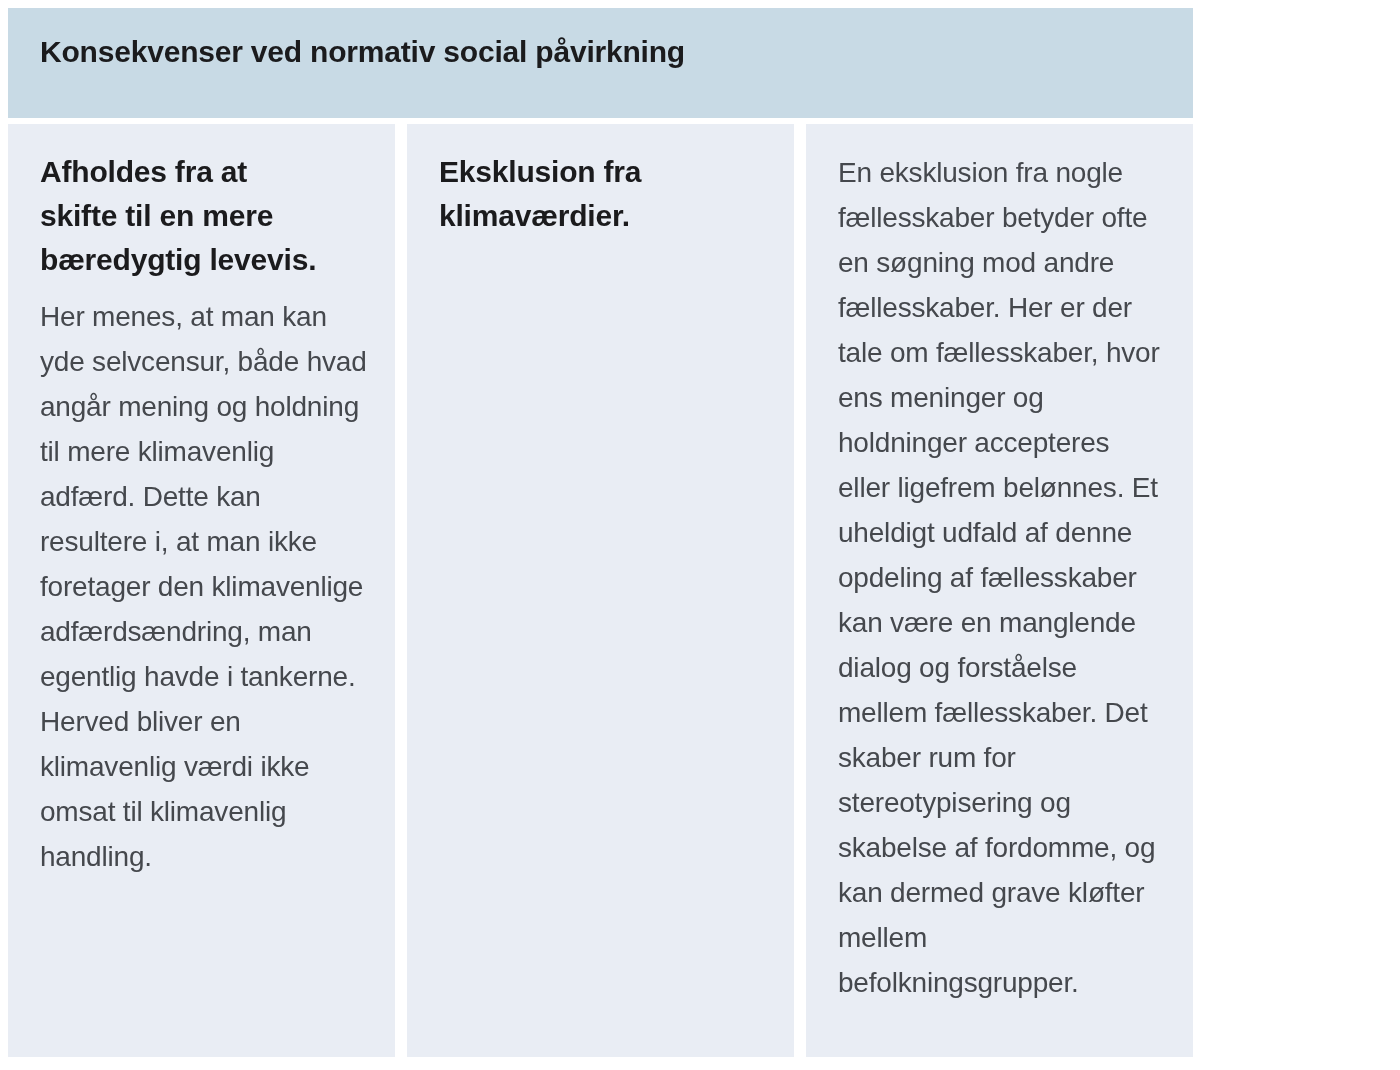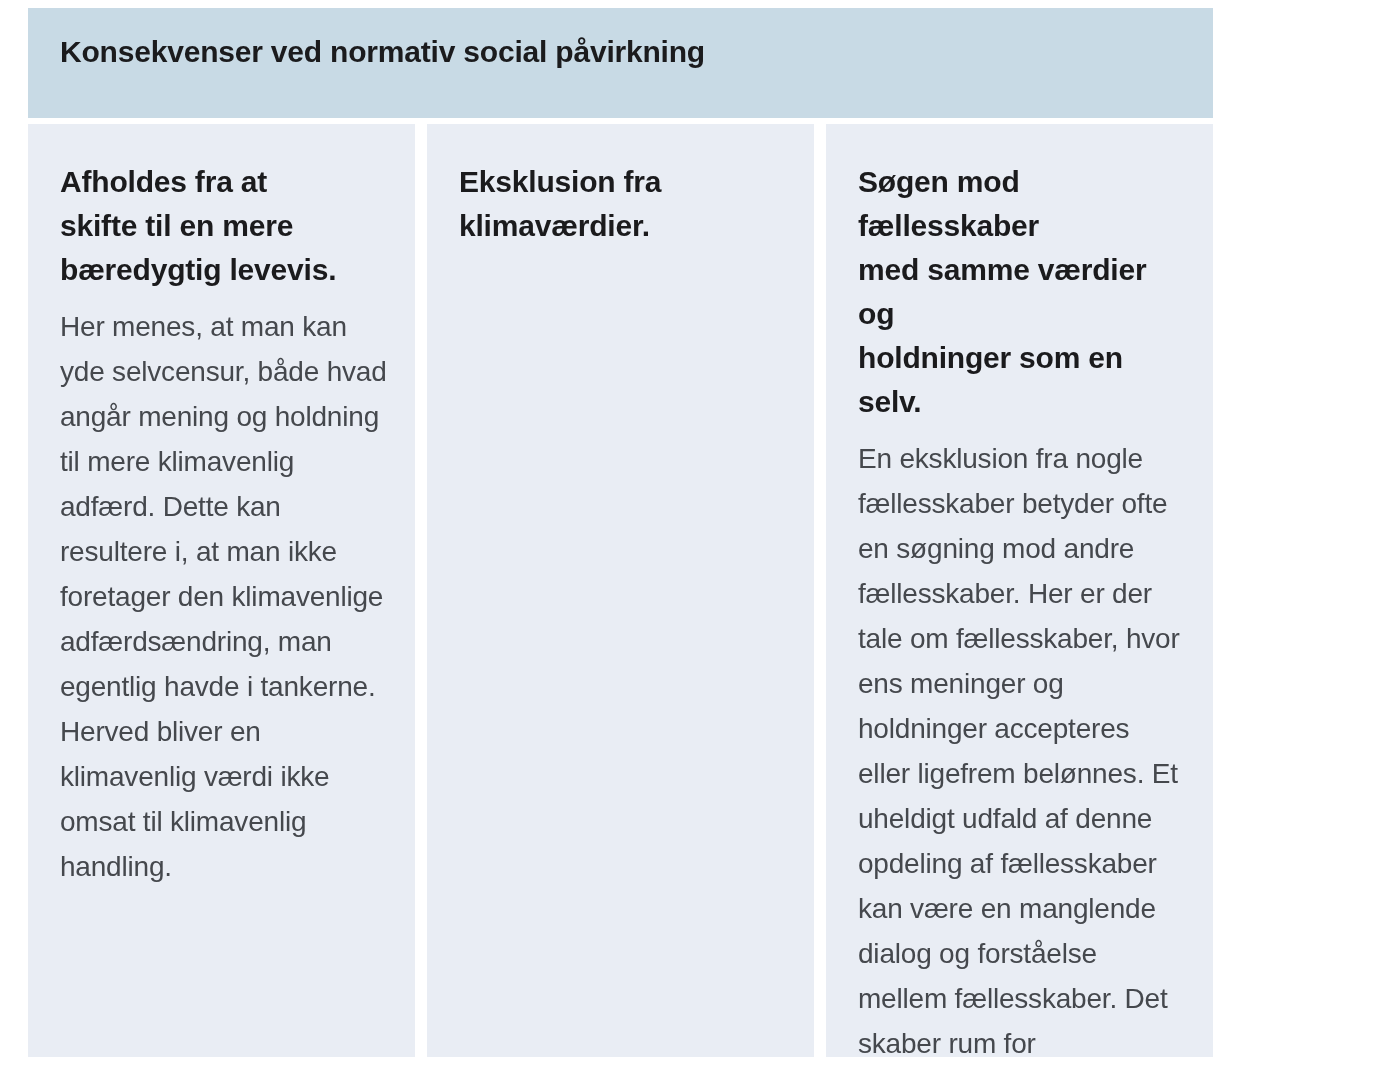--- a/index.html
+++ b/index.html
@@ -9,21 +9,20 @@
   }
   .page {
     width: 1201px;
     height: 1070px;
     box-sizing: border-box;
     padding: 8px 8px 13px 8px;
     background: var(--page-bg, #ffffff);
     display: flex;
     flex-direction: column;
     font-family: "Liberation Sans", sans-serif;
-    margin-left: 20px;
   }
   .header-band {
     flex: 0 0 110px;
     background: var(--header-bg, #c8dae5);
     box-sizing: border-box;
     padding: 27px 30px 0 32px;
     margin-bottom: 6px;
   }
   .table-title {
     margin: 0;
@@ -35,21 +34,21 @@
   .columns {
     flex: 1 1 auto;
     display: flex;
     gap: 12px;
     min-height: 0;
   }
   .column {
     flex: 1 1 0;
     background: var(--cell-bg, #e9edf4);
     box-sizing: border-box;
-    padding: 36px 26px 0 32px;
+    padding: 26px 26px 0 32px;
     overflow: hidden;
   }
   .col-heading {
     margin: 0 0 12px 0;
     font-size: 30px;
     line-height: 44px;
     font-weight: 700;
     letter-spacing: -0.2px;
     color: var(--heading-text, #1b1b1d);
     white-space: pre-line;
@@ -79,21 +78,18 @@
 skifte til en mere
 bæredygtig levevis.</h2>
       <p class="col-body">Her menes, at man kan yde selvcensur, både hvad angår mening og holdning til mere klimavenlig adfærd. Dette kan resultere i, at man ikke foretager den klimavenlige adfærdsændring, man egentlig havde i tankerne. Herved bliver en klimavenlig værdi ikke omsat til klimavenlig handling.</p>
     </section>
 
     <section class="column">
       <h2 class="col-heading">Eksklusion fra klimaværdier.</h2>
     </section>
 
     <section class="column">
-      <h2 class="col-heading">Søgen mod fællesskaber
-med samme værdier og
-holdninger som en selv.</h2>
       <p class="col-body">En eksklusion fra nogle fællesskaber betyder ofte en søgning mod andre fællesskaber. Her er der tale om fællesskaber, hvor ens meninger og holdninger accepteres eller ligefrem belønnes. Et uheldigt udfald af denne opdeling af fællesskaber kan være en manglende dialog og forståelse mellem fællesskaber. Det skaber rum for stereotypisering og skabelse af fordomme, og kan dermed grave kløfter mellem befolkningsgrupper.</p>
     </section>
 
   </div>
 
 </div>
 
 </body></html>

